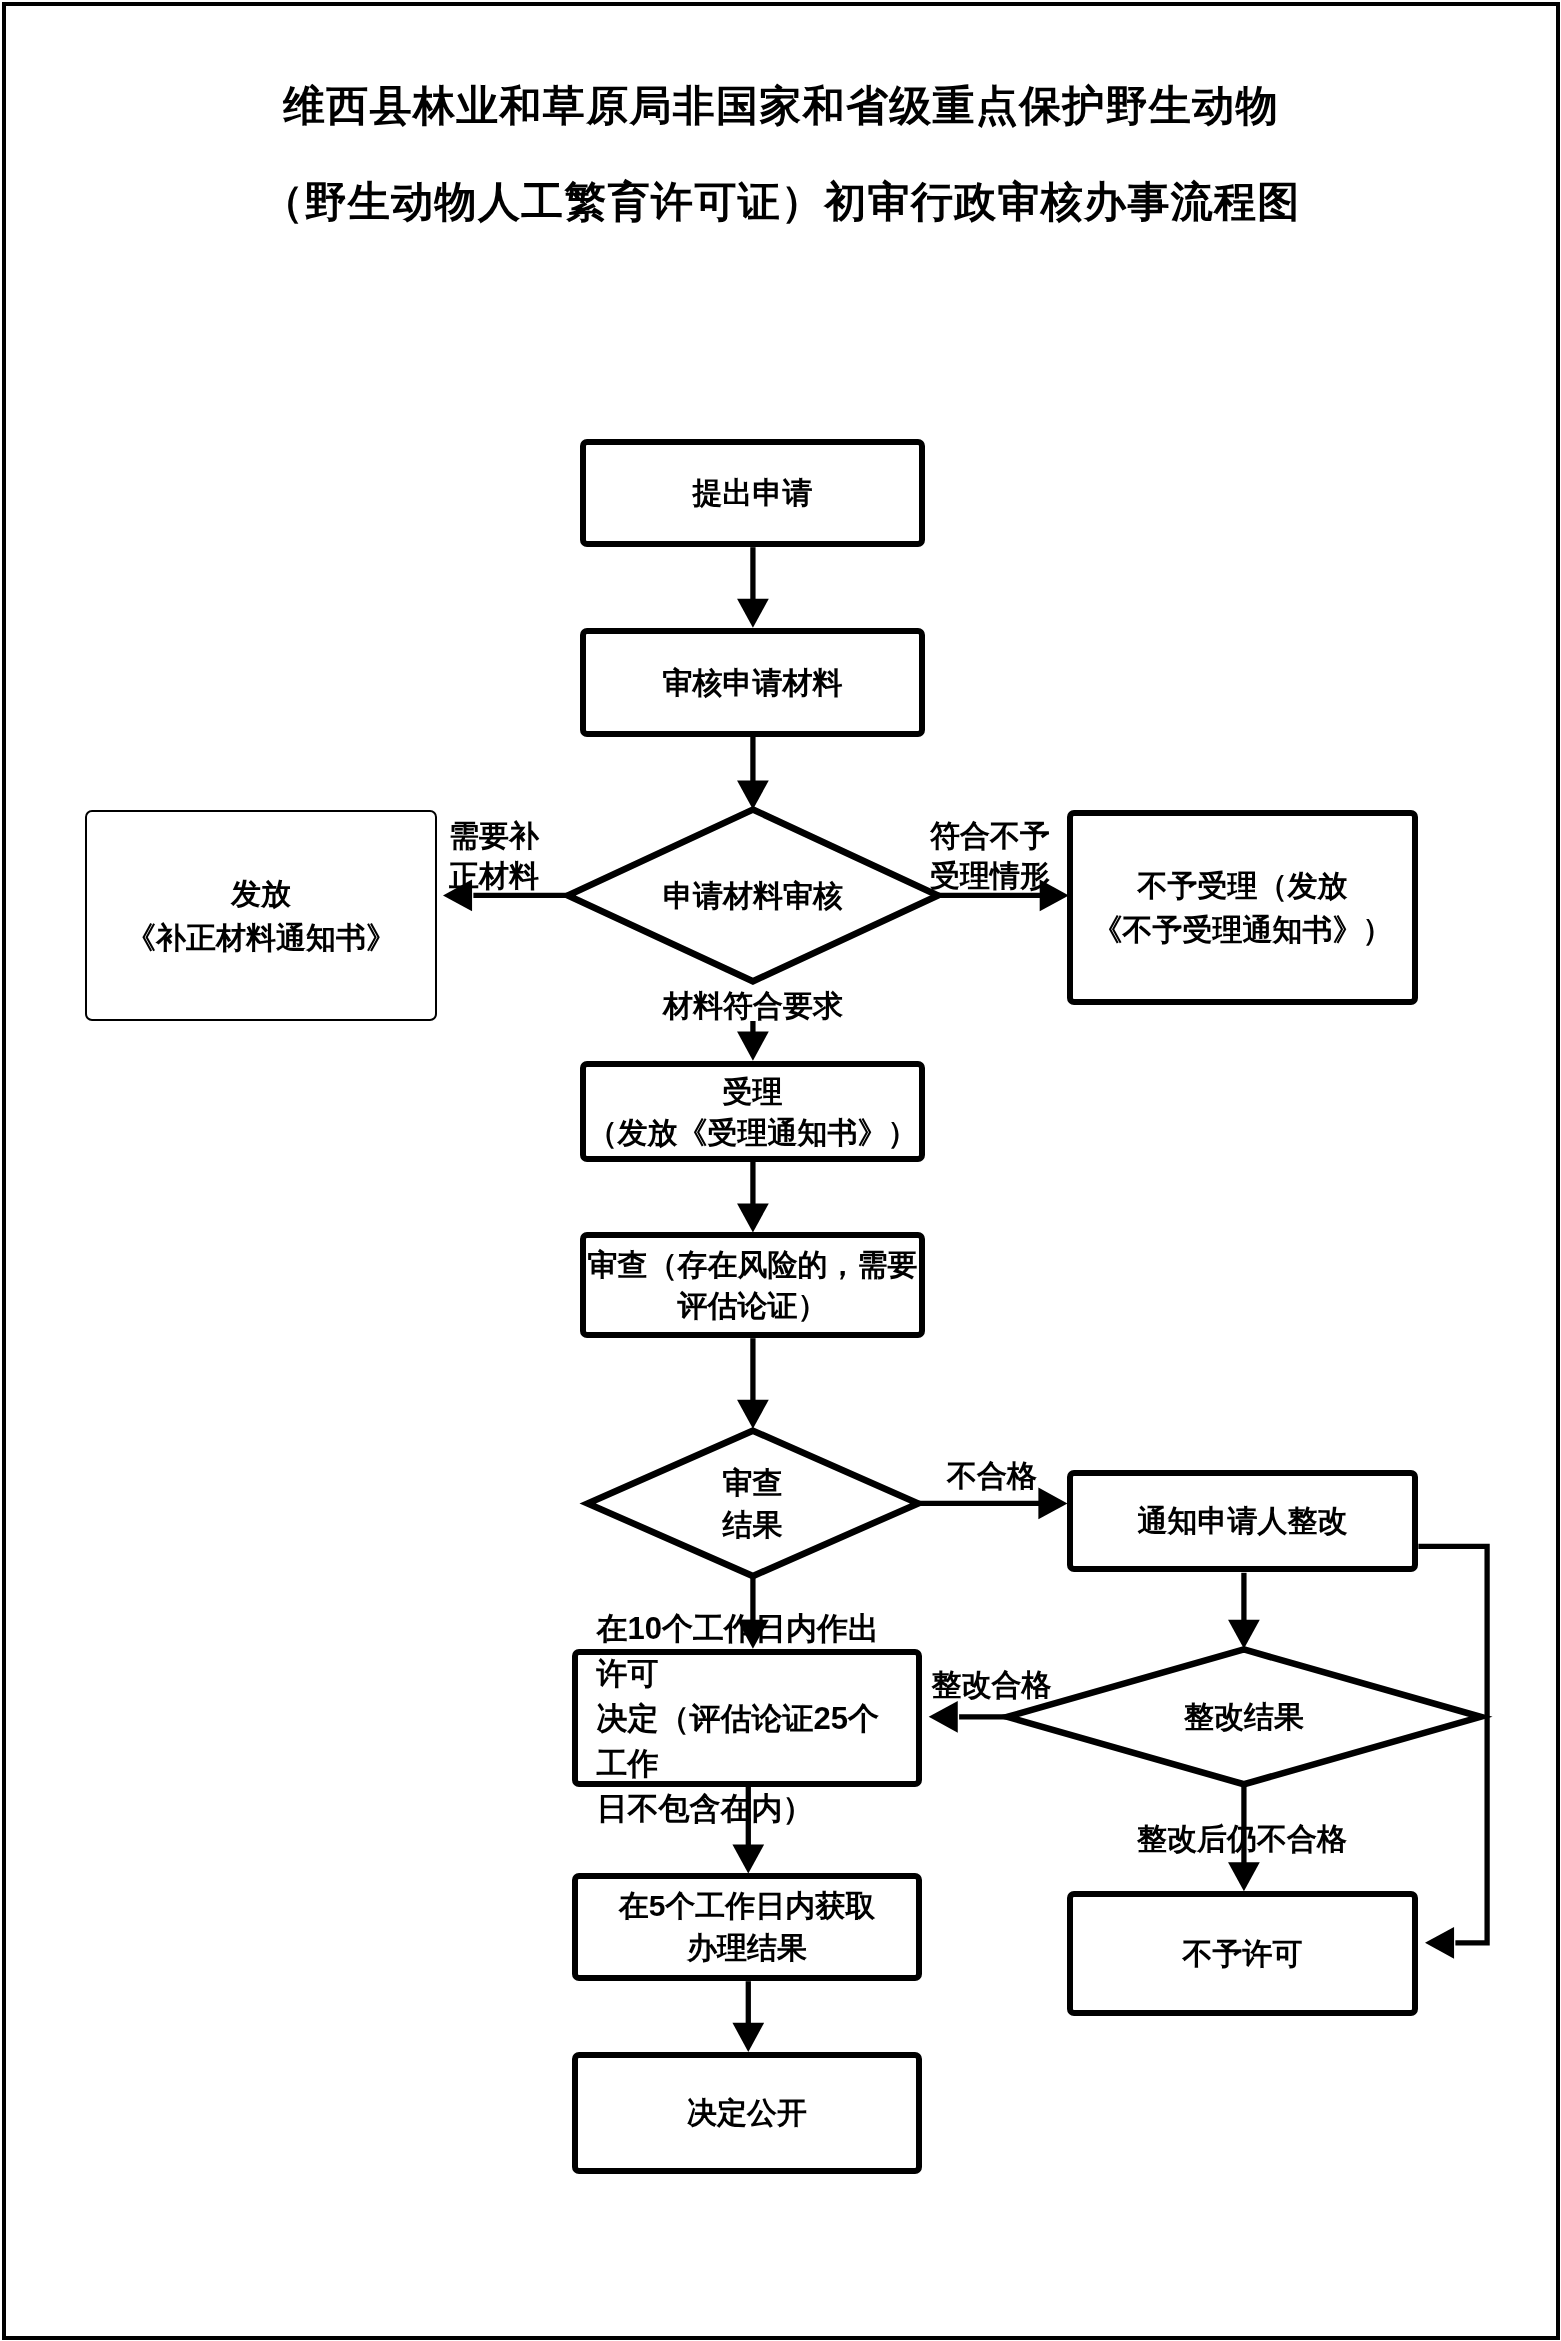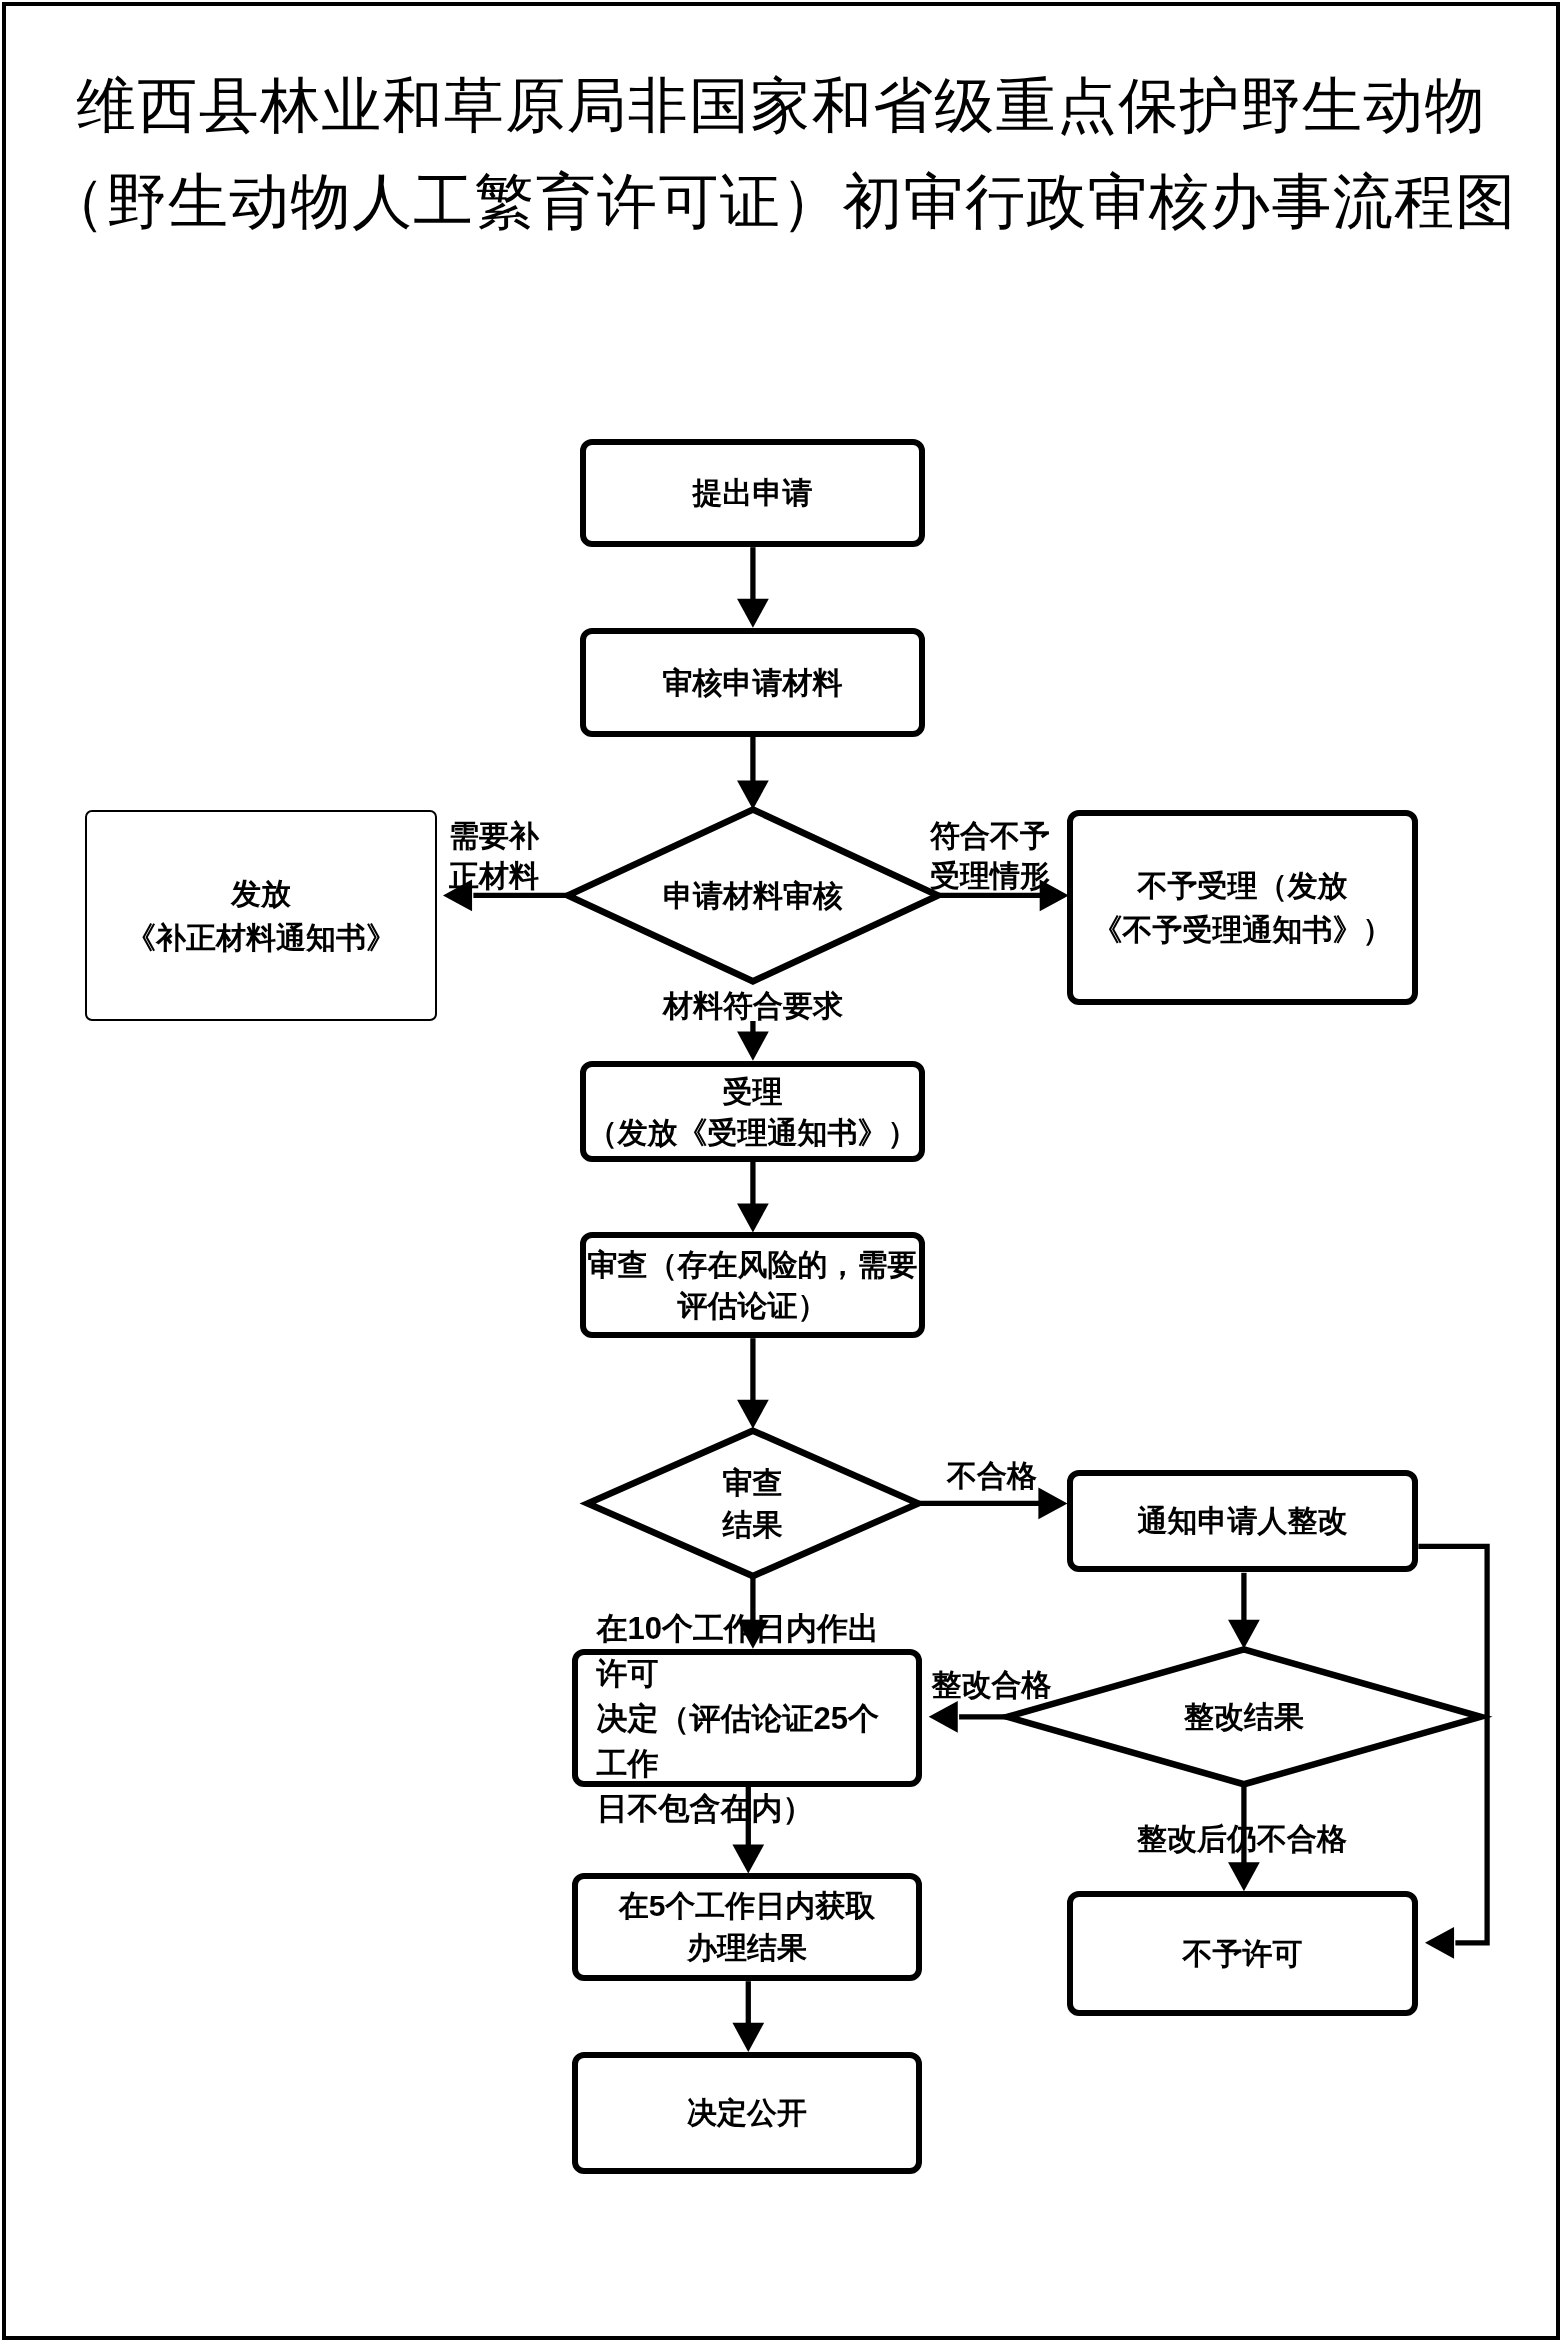--- a/index.html
+++ b/index.html
@@ -9,27 +9,27 @@
     background:#ffffff;
     font-family:"Liberation Sans","DejaVu Sans",sans-serif;
     color:#000;
     overflow:hidden;
   }
   .page-border{
     position:absolute;inset:2px;border:4.6px solid #000;z-index:6;pointer-events:none;
   }
   .title{
     position:absolute;left:0;top:58px;width:1562px;
-    text-align:center;font-weight:400;font-size:60px;line-height:96px;
+    text-align:center;font-weight:700;font-size:42px;line-height:96px;
     letter-spacing:1.3px;z-index:3;
   }
   #connectors{position:absolute;left:0;top:0;z-index:1;}
   .node{
     position:absolute;box-sizing:border-box;z-index:2;
-    background:#fff;border:6.6px solid #000;border-radius:12px;
+    background:#fff;border:6.6px solid #000;border-radius:7px;
     display:flex;flex-direction:column;align-items:center;justify-content:center;
     font-weight:bold;font-size:30px;line-height:44px;text-align:center;
   }
   .node span{display:block;}
   .node.thin{border-width:2px;border-radius:7px;}
   .node.leftalign{align-items:flex-start;text-align:left;padding:0 6.6px 0 18.5px;line-height:45px;}
   .dtext{
     position:absolute;z-index:3;display:flex;flex-direction:column;
     align-items:center;justify-content:center;
     font-weight:bold;font-size:30px;line-height:42px;text-align:center;background:transparent;

